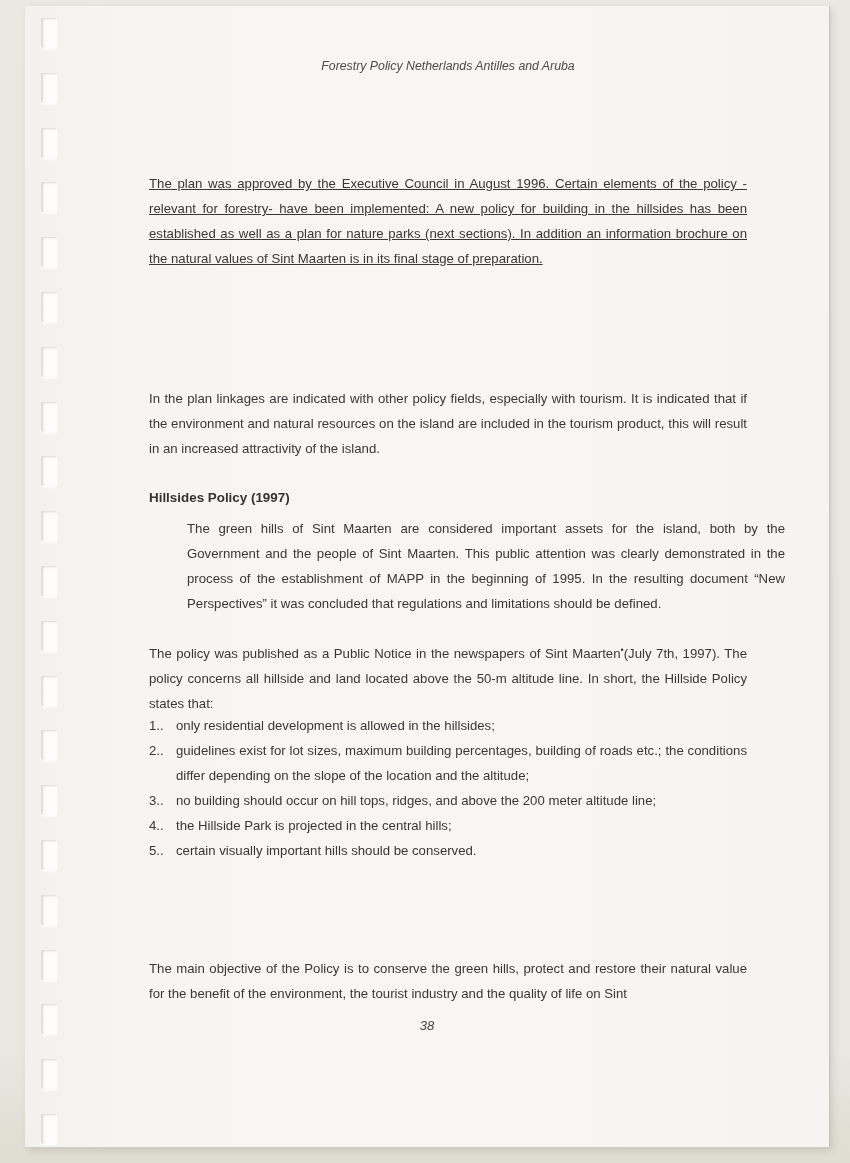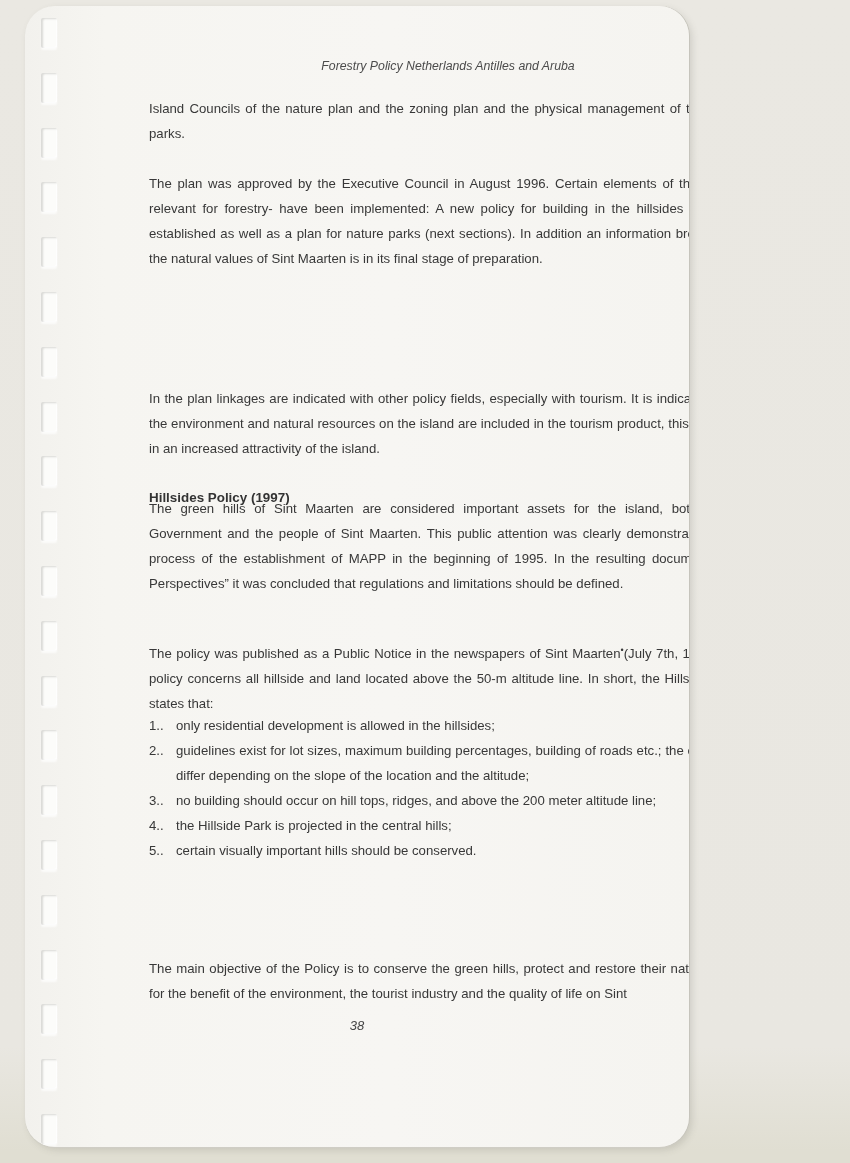--- a/index.html
+++ b/index.html
@@ -6,26 +6,25 @@
   body {
     width: 850px; height: 1163px;
     background: linear-gradient(180deg, #eae8e2 0%, #e9e7e1 90%, #e0ded2 99%);
     font-family: "Liberation Sans", sans-serif;
     overflow: hidden;
     position: relative;
   }
   .scan-page {
     position: absolute;
     left: 25px; top: 6px;
-    width: 664px; height: 1141px;
+    width: 804px; height: 1141px;
     background:
       linear-gradient(90deg, #f2f1ed 0%, #f6f5f1 12%, #f7f6f3 55%, #f5f4f0 100%);
     box-shadow: 1px 0 0 #c6c4bc, 0 1px 0 #cfcdc5, 3px 3px 7px rgba(90,88,80,0.18);
     overflow: hidden;
-    border-radius: 30px;
   }
   
   .binding { position: absolute; left: 0; top: 0; width: 70px; height: 100%; }
   .hole {
     position: absolute;
     left: 16px; width: 16px; height: 30px;
     background: #fcfcfa;
     border-radius: 2px;
     box-shadow:
       inset 2px 1px 2px rgba(120,118,110,0.25),
@@ -70,25 +69,25 @@
   .list-text { flex: 1 1 auto; text-align: justify; }
   .page-number {
     position: absolute; top: 1012px; left: 0; right: 0;
     text-align: center;
     font-style: italic;
     font-size: 13px;
     color: #454545;
   }
   
   .pos-p1 { top: 90px; }
-  .pos-p2 { top: 165px; }
+  .pos-p2 { top: 165px; text-decoration: underline; }
   .pos-p3 { top: 285px; }
   .pos-p4 { top: 380px; }
   .pos-h1 { top: 479px; }
-  .pos-p5 { top: 490px; }
+  .pos-p5 { top: 510px; margin-left: 38px; }
   .pos-p6 { top: 635px; }
   .pos-list { top: 707px; }
   .pos-p7 { top: 878px; }
   .pos-p8 { top: 950px; }
 </style>
 </head>
 <body>
 
 <div class="scan-page">
 
@@ -113,21 +112,20 @@
       <div class="hole" style="top: 943.6px;"></div>
       <div class="hole" style="top: 998.4px;"></div>
       <div class="hole" style="top: 1053.2px;"></div>
       <div class="hole" style="top: 1108px;"></div>
     </div>
 
   <div class="content">
 
     <div class="running-header">Forestry Policy Netherlands Antilles and Aruba</div>
 
-    <p class="para pos-p1">Island Councils of the nature plan and the zoning plan and the physical management of the nature parks.</p>
 
     <p class="para pos-p2">The plan was approved by the Executive Council in August 1996. Certain elements of the policy -relevant for forestry- have been implemented: A new policy for building in the hillsides has been established as well as a plan for nature parks (next sections). In addition an information brochure on the natural values of Sint Maarten is in its final stage of preparation.</p>
 
 
     <p class="para pos-p4">In the plan linkages are indicated with other policy fields, especially with tourism.  It is indicated that if the environment and natural resources on the island are included in the tourism product, this will result in an increased attractivity of the island.</p>
 
     <h2 class="section-heading pos-h1">Hillsides Policy (1997)</h2>
 
     <p class="para pos-p5">The green hills of Sint Maarten are considered important assets for the island, both by the Government and the people of Sint Maarten. This public attention was clearly demonstrated in the process of the establishment of MAPP in the beginning of 1995. In the resulting document “New Perspectives” it was concluded that regulations and limitations should be defined.</p>
 

